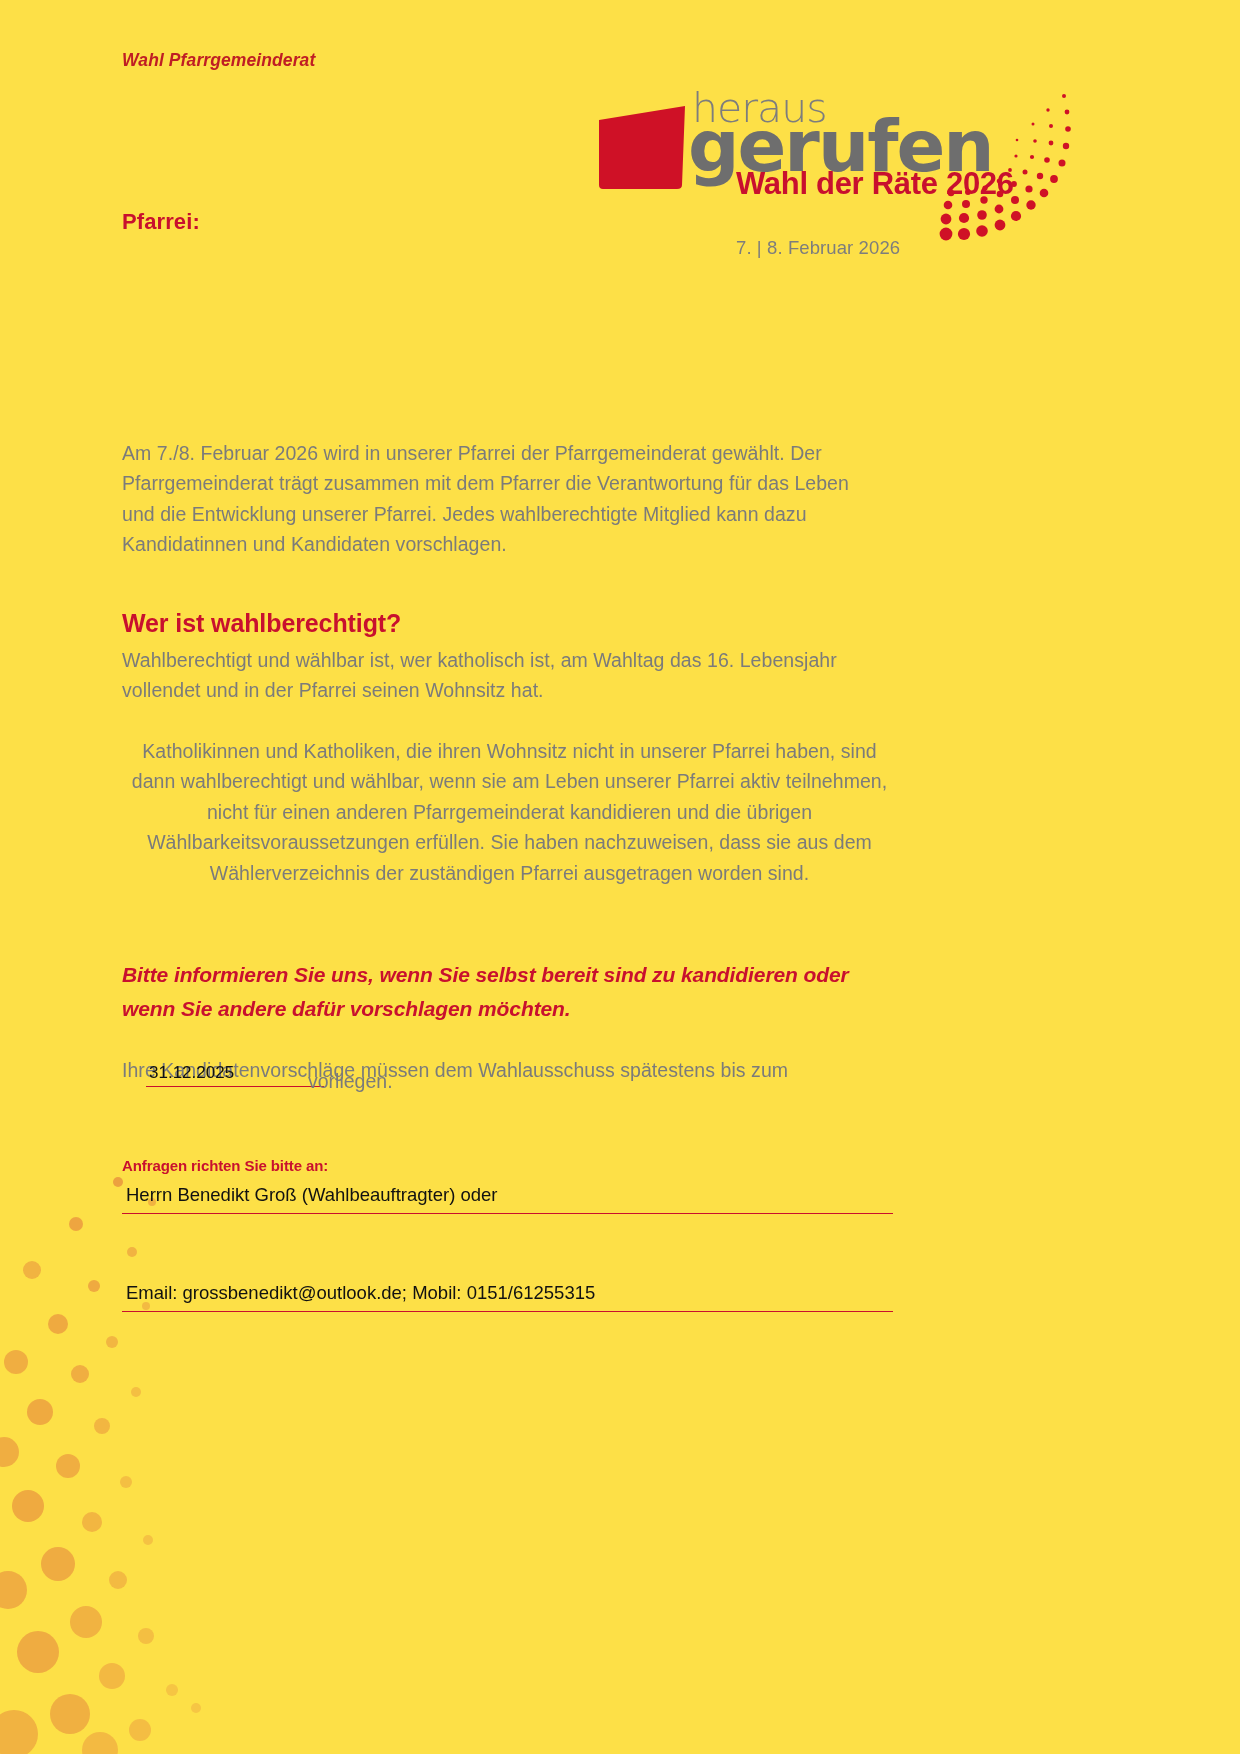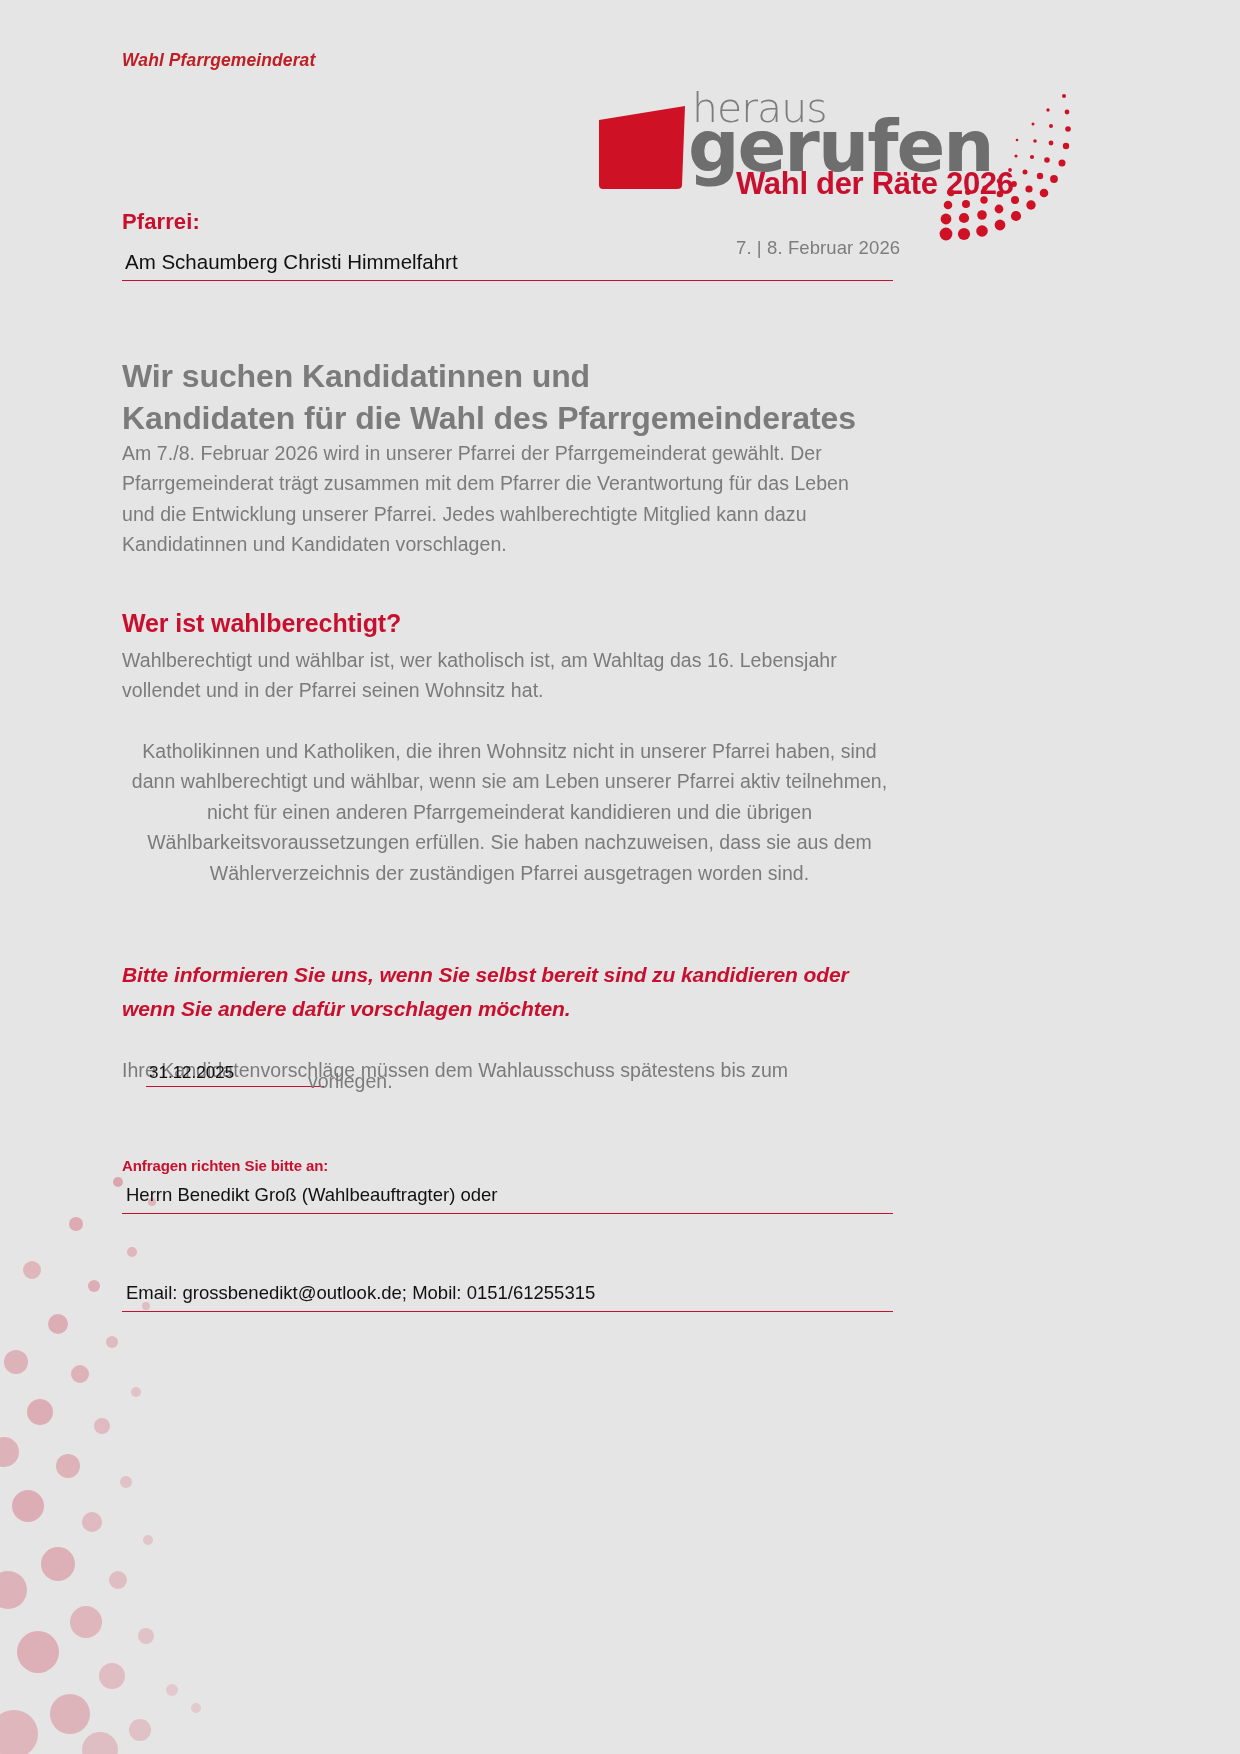--- a/index.html
+++ b/index.html
@@ -10,21 +10,21 @@
   body {
     width: 1240px; height: 1754px;
     position: relative;
     font-family: "Liberation Sans", sans-serif;
     overflow: hidden;
   }
 
   
   #page {
     position: absolute; inset: 0;
-    background: #e5e5e5;
+    background: #fde047;
     padding-left: 8px;
   }
 
   
   #dots-decoration {
     position: absolute;
     left: 0; bottom: 0;
     width: 300px; height: 680px;
     pointer-events: none;
     z-index: 0;
@@ -319,28 +319,21 @@
         <circle cx="114" cy="82" r="1.9"></circle>
         <circle cx="103" cy="93" r="2.3"></circle>
         <circle cx="89" cy="100" r="2.6"></circle>
         <circle cx="72" cy="104" r="3.0"></circle>
         <circle cx="55" cy="105" r="3.3"></circle>
       </g>
     </svg>
   </div>
 
   <div id="pfarrei-label">Pfarrei:</div>
-  <div id="pfarrei-field">
-    <span id="pfarrei-value">Am Schaumberg Christi Himmelfahrt</span>
-  </div>
-
-  <h1 id="main-heading">
-    <span>Wir suchen Kandidatinnen und</span><br>
-    <span>Kandidaten für die Wahl des Pfarrgemeinderates</span>
-  </h1>
+
 
   <p class="body-text" id="para-intro">Am 7./8. Februar 2026 wird in unserer Pfarrei der Pfarrgemeinderat gewählt. Der Pfarrgemeinderat trägt zusammen mit dem Pfarrer die Verantwortung für das Leben und die Entwicklung unserer Pfarrei. Jedes wahlberechtigte Mitglied kann dazu Kandidatinnen und Kandidaten vorschlagen.</p>
 
   <h2 class="section-heading" id="heading-eligible">Wer ist wahlberechtigt?</h2>
   <p class="body-text" id="para-elig-1">Wahlberechtigt und wählbar ist, wer katholisch ist, am Wahltag das 16. Lebensjahr vollendet und in der Pfarrei seinen Wohnsitz hat.</p>
   <p class="body-text" id="para-elig-2">Katholikinnen und Katholiken, die ihren Wohnsitz nicht in unserer Pfarrei haben, sind dann wahlberechtigt und wählbar, wenn sie am Leben unserer Pfarrei aktiv teilnehmen, nicht für einen anderen Pfarrgemeinderat kandidieren und die übrigen Wählbarkeitsvoraussetzungen erfüllen. Sie haben nachzuweisen, dass sie aus dem Wählerverzeichnis der zuständigen Pfarrei ausgetragen worden sind.</p>
 
   <p id="callout">
     <span>Bitte informieren Sie uns, wenn Sie selbst bereit sind zu kandidieren oder</span><br>
     <span>wenn Sie andere dafür vorschlagen möchten.</span>

